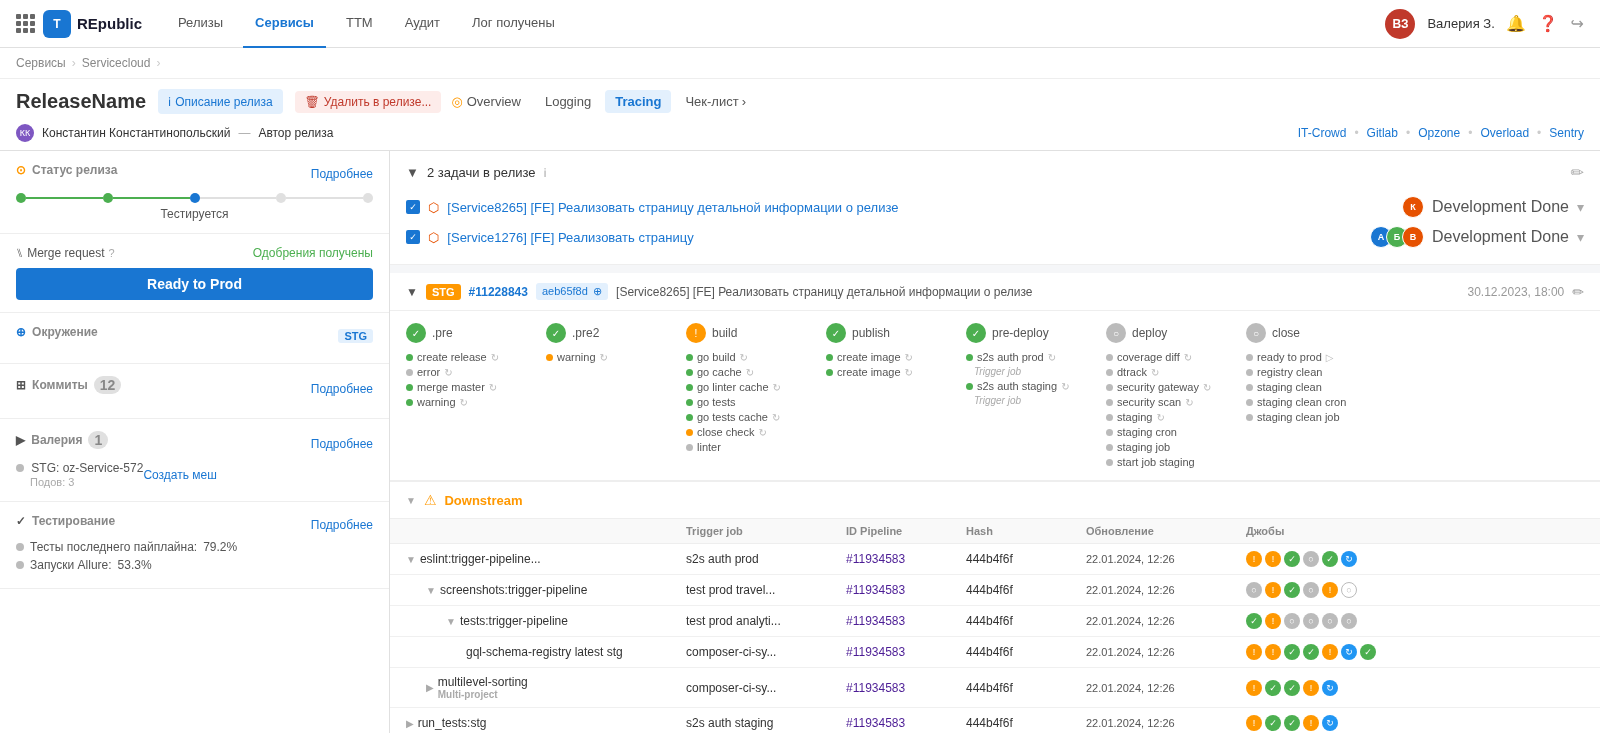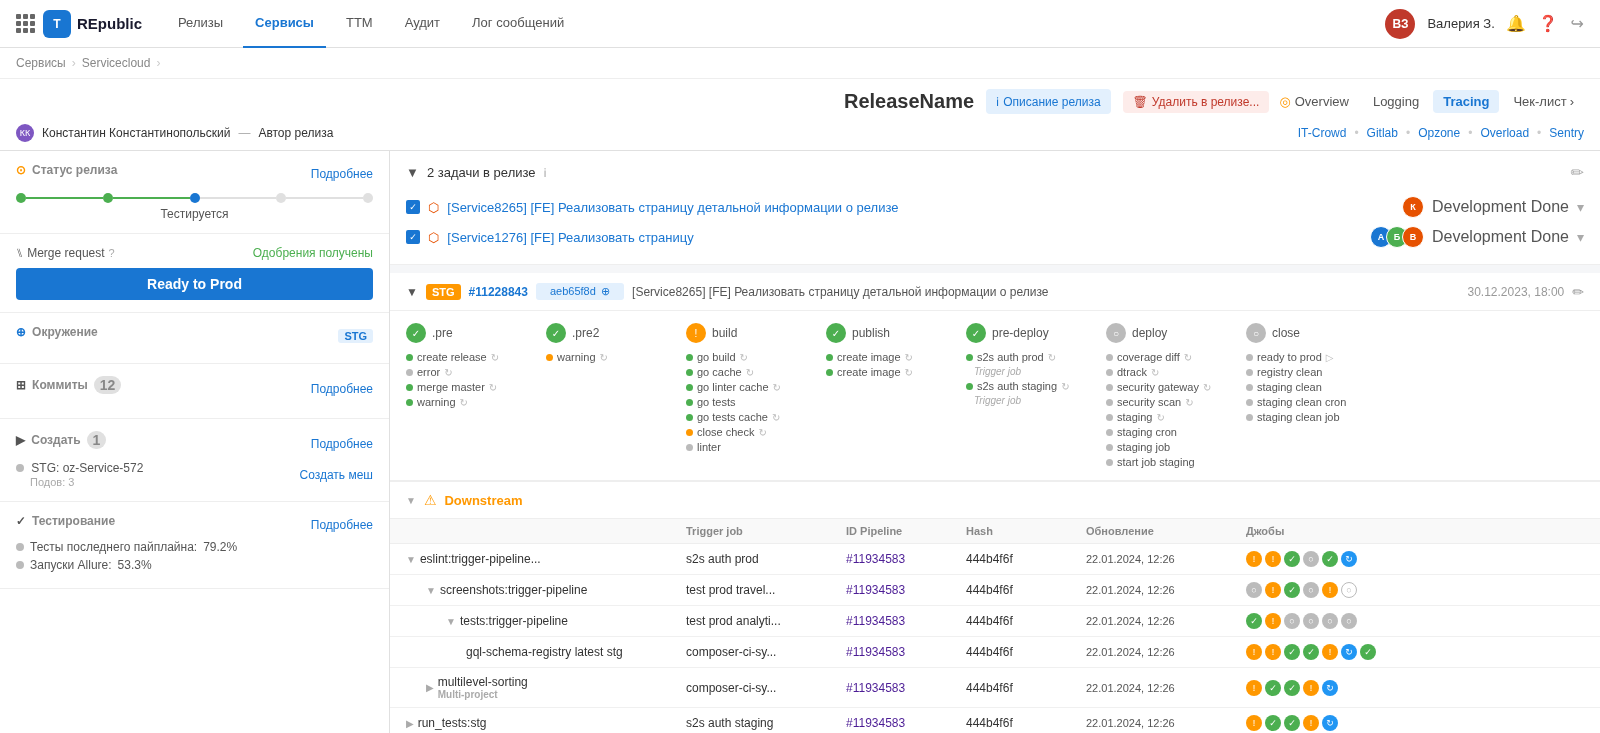--- a/index.html
+++ b/index.html
@@ -39,21 +39,21 @@
     .lp-section-title { font-size: 12px; font-weight: 600; color: #888; display: flex; align-items: center; gap: 6px; margin-bottom: 8px; }
     .lp-section-title .badge { background: #e0e0e0; border-radius: 10px; padding: 1px 6px; font-size: 14px; }
     .status-label { font-size: 12px; color: #555; text-align: center; margin-top: 4px; }
     .lp-row { display: flex; align-items: center; justify-content: space-between; margin-bottom: 4px; }
     .btn-podrobno { font-size: 12px; color: #1976d2; background: none; border: none; cursor: pointer; }
     .merge-row { display: flex; align-items: center; justify-content: space-between; }
     .merge-label { font-size: 12px; font-weight: 500; color: #555; display: flex; align-items: center; gap: 4px; }
     .merge-status { font-size: 12px; color: #4caf50; font-weight: 500; }
     .btn-ready { background: #1976d2; color: #fff; border: none; border-radius: 4px; padding: 8px 0; font-size: 14px; font-weight: 600; cursor: pointer; width: 100%; margin-top: 8px; }
     .env-badge { background: #e3f0fd; color: #1976d2; border-radius: 3px; padding: 1px 6px; font-size: 11px; font-weight: 600; }
-    .deploy-item { font-size: 12px; color: #555; margin-top: 0; display: flex; align-items: center; justify-content: space-between; }
+    .deploy-item { font-size: 12px; color: #555; margin-top: 0; display: flex; align-items: center; }
     .deploy-create { font-size: 12px; color: #1976d2; cursor: pointer; background: none; border: none; }
     .test-row { font-size: 12px; color: #555; display: flex; align-items: center; gap: 6px; margin-bottom: 4px; }
     .dot-gray { width: 8px; height: 8px; border-radius: 50%; background: #bbb; display: inline-block; }
 
     
     .right-content { flex: 1; overflow-y: auto; background: #f5f6f8; padding: 0; }
 
     
     .tasks-section { background: #fff; margin: 0; padding: 12px 16px; border-bottom: 1px solid #eee; }
     .tasks-header { display: flex; align-items: center; gap: 8px; margin-bottom: 10px; }
@@ -63,21 +63,21 @@
     .task-right { display: flex; align-items: center; gap: 8px; margin-left: auto; }
     .avatars-group { display: flex; }
     .avatars-group .sm-avatar { width: 22px; height: 22px; border-radius: 50%; border: 1px solid #fff; margin-left: -6px; font-size: 9px; display: flex; align-items: center; justify-content: center; color: #fff; font-weight: 600; }
     .task-status { font-size: 16px; color: #555; }
 
     
     .pipeline-section { background: #fff; margin: 8px 0 0 0; padding: 0; }
     .pipeline-header { display: flex; align-items: center; gap: 8px; padding: 10px 16px; border-bottom: 1px solid #eee; }
     .stg-badge { background: #ff9800; color: #fff; border-radius: 3px; padding: 2px 6px; font-size: 11px; font-weight: 700; }
     .pipeline-id { color: #1976d2; font-size: 12px; font-weight: 600; }
-    .pipeline-hash { background: #e3f0fd; color: #1976d2; border-radius: 3px; padding: 2px 14px; font-size: 11px; }
+    .pipeline-hash { background: #e3f0fd; color: #1976d2; border-radius: 3px; padding: 2px 6px; font-size: 11px; }
     .pipeline-desc { font-size: 12px; color: #555; }
     .pipeline-time { margin-left: auto; font-size: 12px; color: #999; }
     .edit-icon { color: #999; cursor: pointer; background: none; border: none; font-size: 14px; }
 
     
     .stages-row { display: flex; gap: 0; padding: 12px 16px; overflow-x: auto; border-bottom: 1px solid #eee; }
     .stage { min-width: 140px; padding-right: 16px; }
     .stage-header { display: flex; align-items: center; gap: 6px; margin-bottom: 8px; }
     .stage-icon-green { width: 20px; height: 20px; border-radius: 50%; background: #4caf50; display: flex; align-items: center; justify-content: center; color: #fff; font-size: 10px; flex-shrink: 0; }
     .stage-icon-yellow { width: 20px; height: 20px; border-radius: 50%; background: #ff9800; display: flex; align-items: center; justify-content: center; color: #fff; font-size: 10px; flex-shrink: 0; }
@@ -114,21 +114,21 @@
     .release-name-h { font-size: 20px; font-weight: 700; }
 
     .progress-track { display: flex; align-items: center; margin: 8px 0 4px 0; }
     .p-dot { width: 10px; height: 10px; border-radius: 50%; background: #e0e0e0; flex-shrink: 0; }
     .p-dot.filled { background: #4caf50; }
     .p-dot.current { background: #1976d2; }
     .p-line { flex: 1; height: 2px; background: #e0e0e0; }
     .p-line.filled { background: #4caf50; }
 
     .full-header { background: #fff; border-bottom: 1px solid #e0e0e0; }
-    .header-top { display: flex; align-items: center; justify-content: flex-end; padding: 10px 16px 6px 16px; }
+    .header-top { display: flex; align-items: center; justify-content: flex-start; padding: 10px 16px 6px 16px; }
     .header-bottom { display: flex; align-items: center; justify-content: flex-end; gap: 8px; padding: 4px 16px 8px 16px; font-size: 12px; }
 
     .tasks-edit-btn { background: none; border: none; cursor: pointer; color: #aaa; font-size: 16px; }
     .task-dd-btn { background: none; border: none; cursor: pointer; color: #aaa; font-size: 14px; }
 
     scrollbar-width: thin;
   </style>
 </head>
 <body>
 
@@ -148,21 +148,21 @@
     <div class="topnav-logo">
       <div class="logo-icon">T</div>
       <span>REpublic</span>
     </div>
   </div>
   <div class="topnav-links">
     <a class="topnav-link">Релизы</a>
     <a class="topnav-link active">Сервисы</a>
     <a class="topnav-link">ТТМ</a>
     <a class="topnav-link">Аудит</a>
-    <a class="topnav-link">Лог сообщений</a>
+    <a class="topnav-link">Лог получены</a>
   </div>
   <div class="topnav-right">
     <div class="avatar">ВЗ</div>
 
     <span>Валерия З.</span>
     <span style="color:#f0a500;font-size:16px;">🔔</span>
     <span style="color:#999;font-size:16px;">❓</span>
     <span style="color:#999;font-size:16px;">↪</span>
   </div>
 </nav>
@@ -273,21 +273,21 @@
           <span class="badge">12</span>
         </div>
         <button class="btn-podrobno">Подробнее</button>
       </div>
     </div>
 
     <div class="lp-section">
       <div class="lp-row">
         <div class="lp-section-title">
           <span style="color:#555;">▶</span>
-          <span>Создать</span>
+          <span>Валерия</span>
           <span class="badge">1</span>
         </div>
         <button class="btn-podrobno">Подробнее</button>
       </div>
       <div class="deploy-item">
         <div>
           <div class="dot-gray" style="display:inline-block;width:8px;height:8px;border-radius:50%;background:#bbb;margin-right:4px;"></div>
           <span>STG: oz-Service-572</span>
           <div style="padding-left:14px;">
             <span style="font-size:11px;color:#aaa;">Подов: 3</span>

